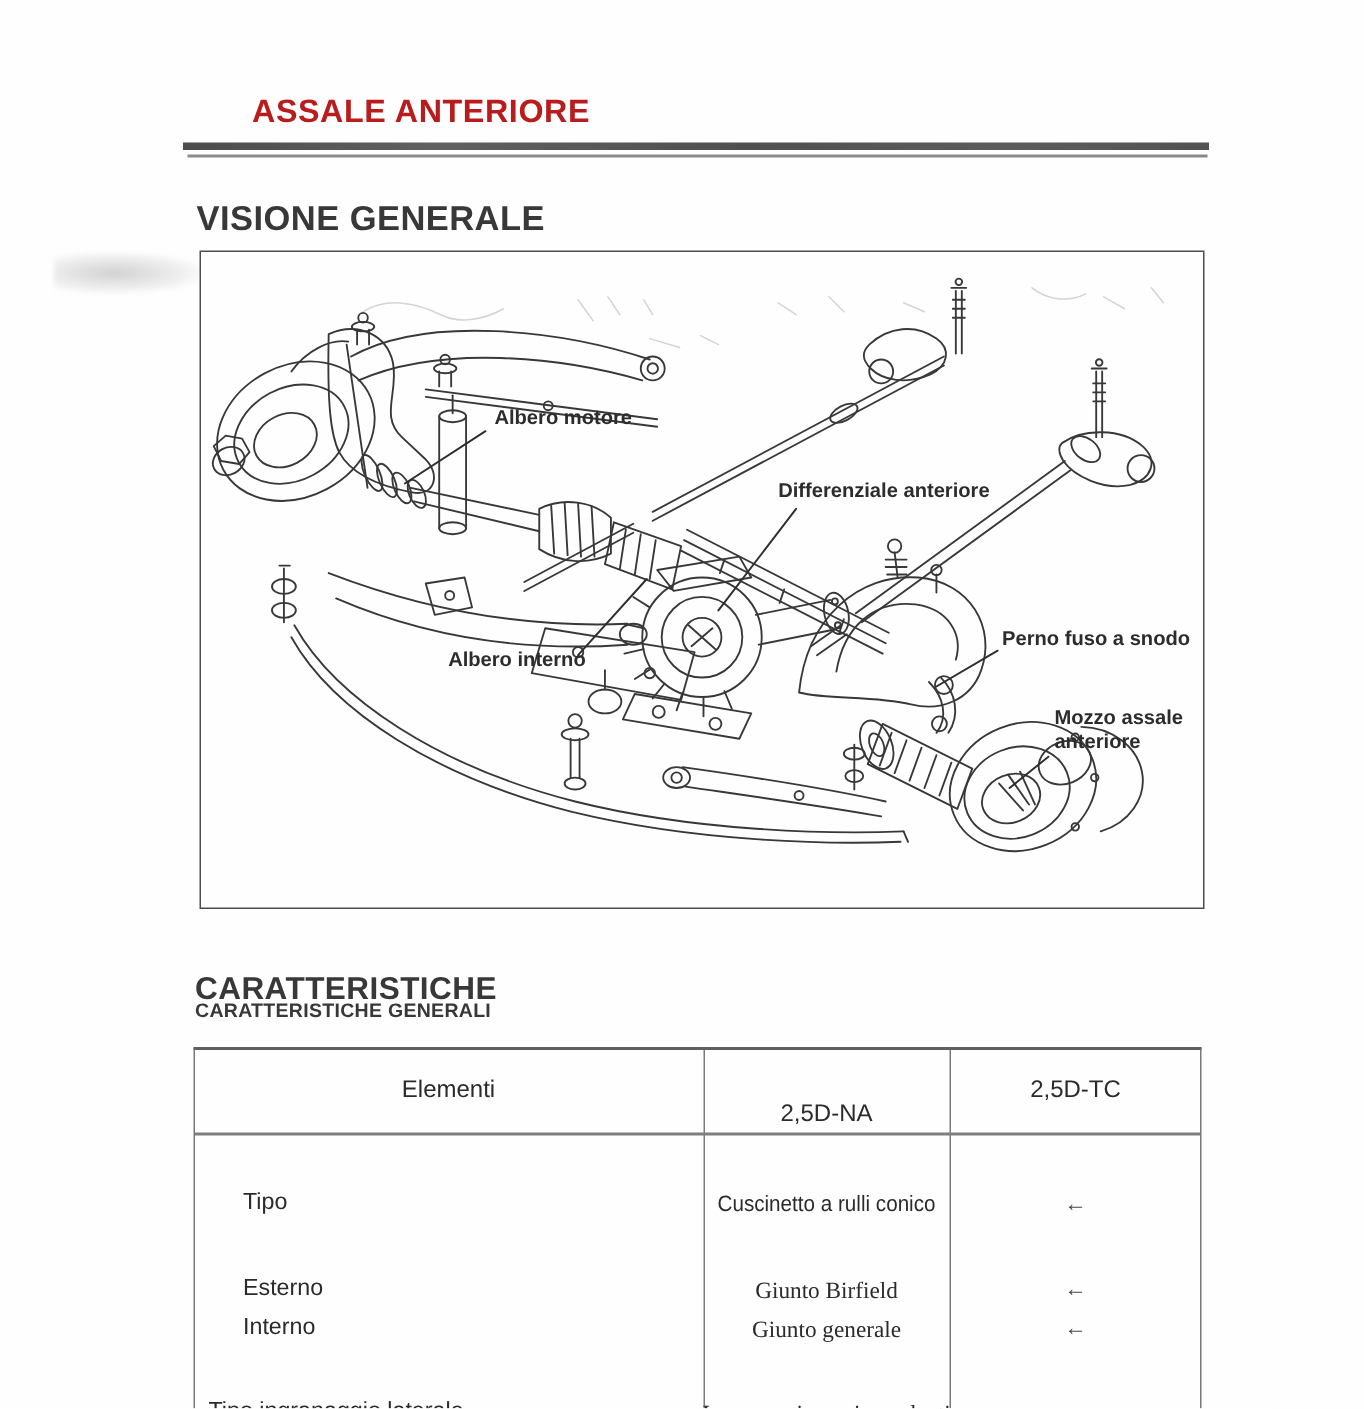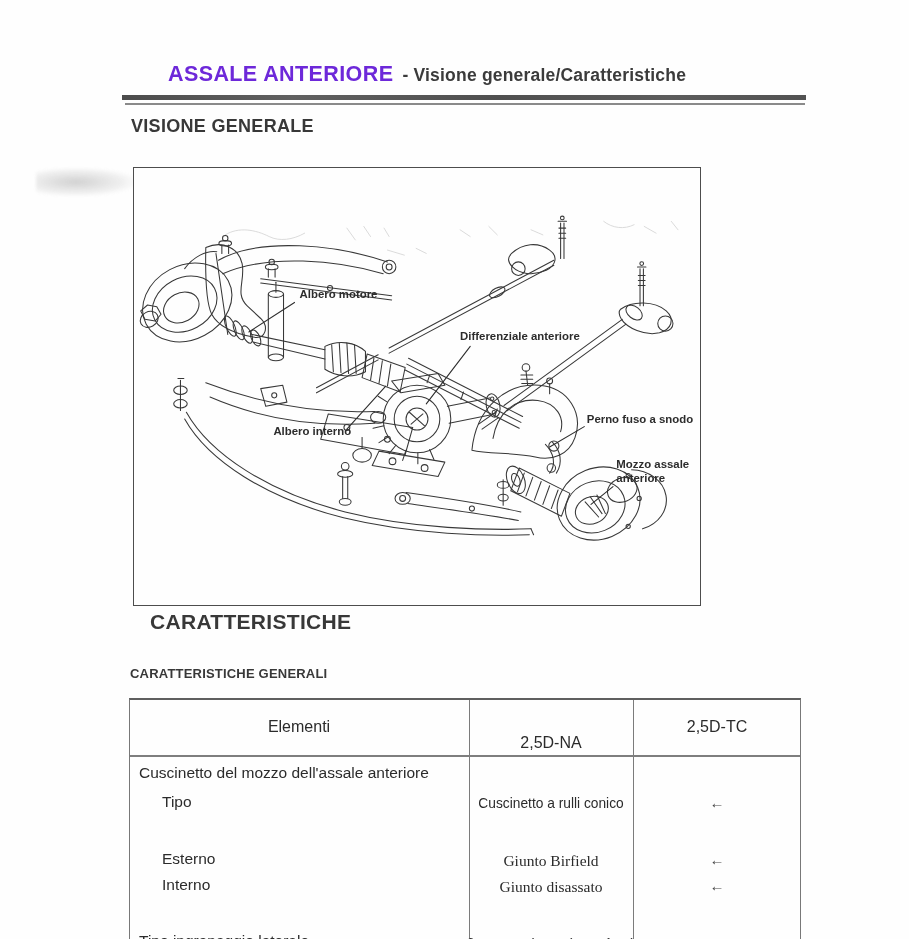--- a/index.html
+++ b/index.html
@@ -2,35 +2,35 @@
 <html><head>
 <meta charset="utf-8">
 <style>
   html,body{margin:0;padding:0;background:#ffffff;}
   #page{
     position:relative;width:909px;height:939px;overflow:hidden;
     background:#fefefe;font-family:"Liberation Sans",sans-serif;color:#2d2d2d;
   }
   
   .hdr{position:absolute;left:168px;top:62px;width:640px;display:flex;align-items:baseline;gap:9px;white-space:nowrap;}
-  .hdr .t1{font-size:21.5px;font-weight:700;color:#6d28d9;letter-spacing:.4px;}
+  .hdr .t1{font-size:21.5px;font-weight:700;color:#b91c1c;letter-spacing:.4px;}
   .hdr .t2{font-size:17.5px;font-weight:700;color:#3b3b3b;letter-spacing:.2px;}
   .rule-thick{position:absolute;left:122px;top:95px;width:684px;height:5px;
     background:linear-gradient(90deg,#4c4c4c,#606060 25%,#4f4f4f 55%,#5c5c5c 80%,#525252);}
   .rule-thin{position:absolute;left:125px;top:103px;width:680px;height:2px;background:#8a8a8a;}
   .sec-title{position:absolute;font-weight:700;color:#383838;white-space:nowrap;}
-  #visione{left:131px;top:116px;font-size:18px;letter-spacing:.3px;}
-  #caratt{left:130px;top:610px;font-size:21px;letter-spacing:.3px;margin-left:20px;}
+  #visione{left:131px;top:132px;font-size:23px;letter-spacing:.3px;}
+  #caratt{left:130px;top:648px;font-size:21px;letter-spacing:.3px;}
   #caratt-gen{left:130px;top:666px;font-size:13px;letter-spacing:.2px;}
   
   .smudge{position:absolute;left:36px;top:168px;width:100px;height:28px;
     background:radial-gradient(ellipse at 40% 50%, rgba(120,120,120,.55), rgba(160,160,160,.25) 55%, rgba(200,200,200,0) 75%);
     filter:blur(1.5px);opacity:.6;}
   
-  .frame{position:absolute;left:133px;top:167px;width:568px;height:439px;
+  .frame{position:absolute;left:133px;top:167px;width:670px;height:439px;
     border:1.6px solid #4d4d4d;background:#fefefe;box-sizing:border-box;}
   .frame svg{display:block;width:100%;height:100%;}
   .frame text{font-family:"Liberation Sans",sans-serif;font-size:13.5px;font-weight:700;fill:#2c2c2c;}
   
   .tbl{position:absolute;left:129px;top:698px;width:672px;height:241px;overflow:hidden;
     border-top:2.2px solid #5f5f5f;border-left:1.6px solid #787878;border-right:1.6px solid #787878;box-sizing:border-box;}
   .vline{position:absolute;top:0;bottom:0;width:1.4px;background:#7b7b7b;}
   .v1{left:339px;} .v2{left:503px;}
   .hsep{position:absolute;left:0;top:55px;width:100%;height:1.8px;background:#7e7e7e;}
   .cell{position:absolute;white-space:nowrap;font-size:15.5px;color:#2b2b2b;}
@@ -39,21 +39,20 @@
   .cond{transform:translateX(-50%) scaleX(.93);font-size:14.8px;}
   .arrow{transform:translateX(-50%);color:#474747;font-size:15px;}
 </style>
 </head>
 <body>
 
 <div id="page">
 
   <div class="hdr">
     <span class="t1">ASSALE ANTERIORE</span>
-    <span class="t2">- Visione generale/Caratteristiche</span>
   </div>
   <div class="rule-thick"></div>
   <div class="rule-thin"></div>
 
   <div id="visione" class="sec-title">VISIONE GENERALE</div>
   <div class="smudge"></div>
 
   <div class="frame">
     <svg viewBox="0 0 670 439">
       <g stroke="#383838" stroke-width="1.25" fill="none" stroke-linecap="round" stroke-linejoin="round">
@@ -254,32 +253,31 @@
 
   <div class="tbl">
     <div class="vline v1"></div>
     <div class="vline v2"></div>
     <div class="hsep"></div>
 
     <div class="cell chead" style="left:169px;top:18px;">Elementi</div>
     <div class="cell chead" style="left:421px;top:18px;margin-top:16px;">2,5D-NA</div>
     <div class="cell chead" style="left:587px;top:18px;">2,5D-TC</div>
 
-    <div class="cell" style="left:9px;top:64px;">Cuscinetto del mozzo dell'assale anteriore</div>
 
     <div class="cell" style="left:32px;top:93px;">Tipo</div>
     <div class="cell cond" style="left:421px;top:95px;">Cuscinetto a rulli conico</div>
     <div class="cell arrow" style="left:587px;top:94px;">←</div>
 
 
     <div class="cell" style="left:32px;top:150px;">Esterno</div>
     <div class="cell cval" style="left:421px;top:152px;">Giunto Birfield</div>
     <div class="cell arrow" style="left:587px;top:151px;">←</div>
 
     <div class="cell" style="left:32px;top:176px;">Interno</div>
-    <div class="cell cval" style="left:421px;top:178px;">Giunto disassato</div>
+    <div class="cell cval" style="left:421px;top:178px;">Giunto generale</div>
     <div class="cell arrow" style="left:587px;top:177px;">←</div>
 
     <div class="cell" style="left:9px;top:232px;">Tipo ingranaggio laterale</div>
     <div class="cell cval" style="left:421px;top:234px;">Ingranaggio conico a denti</div>
   </div>
 
 </div>
 
 </body></html>

